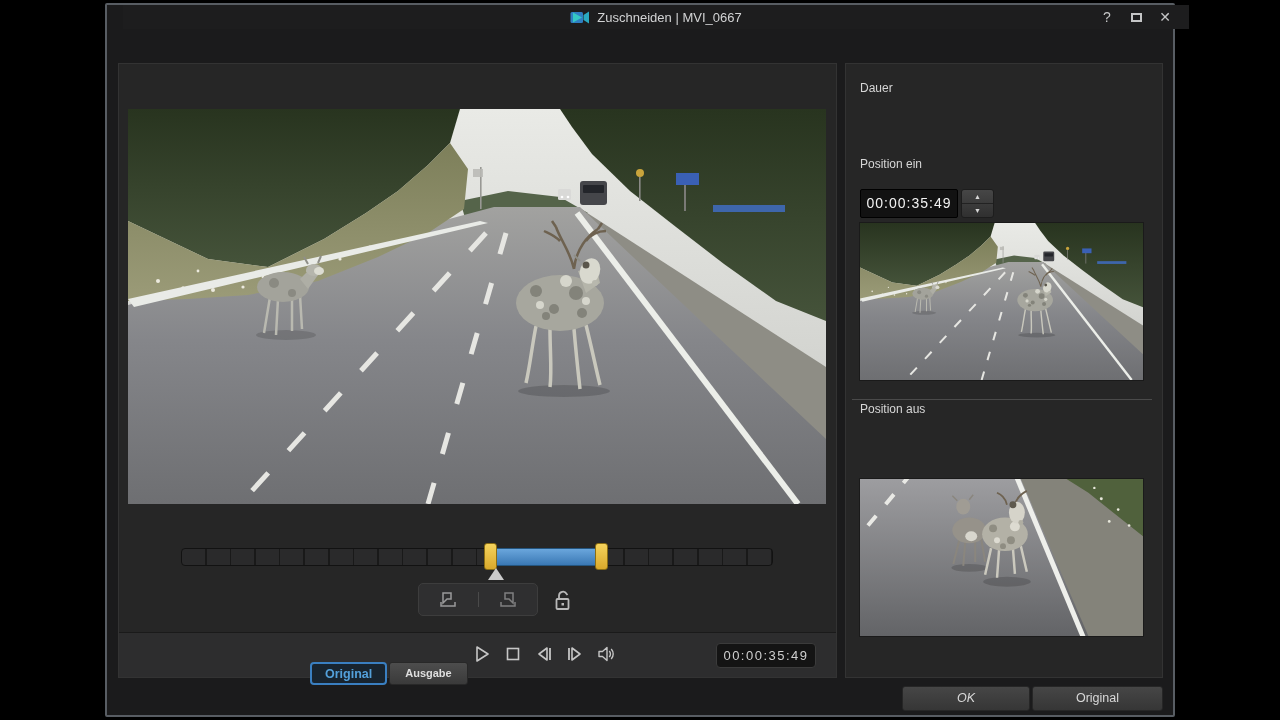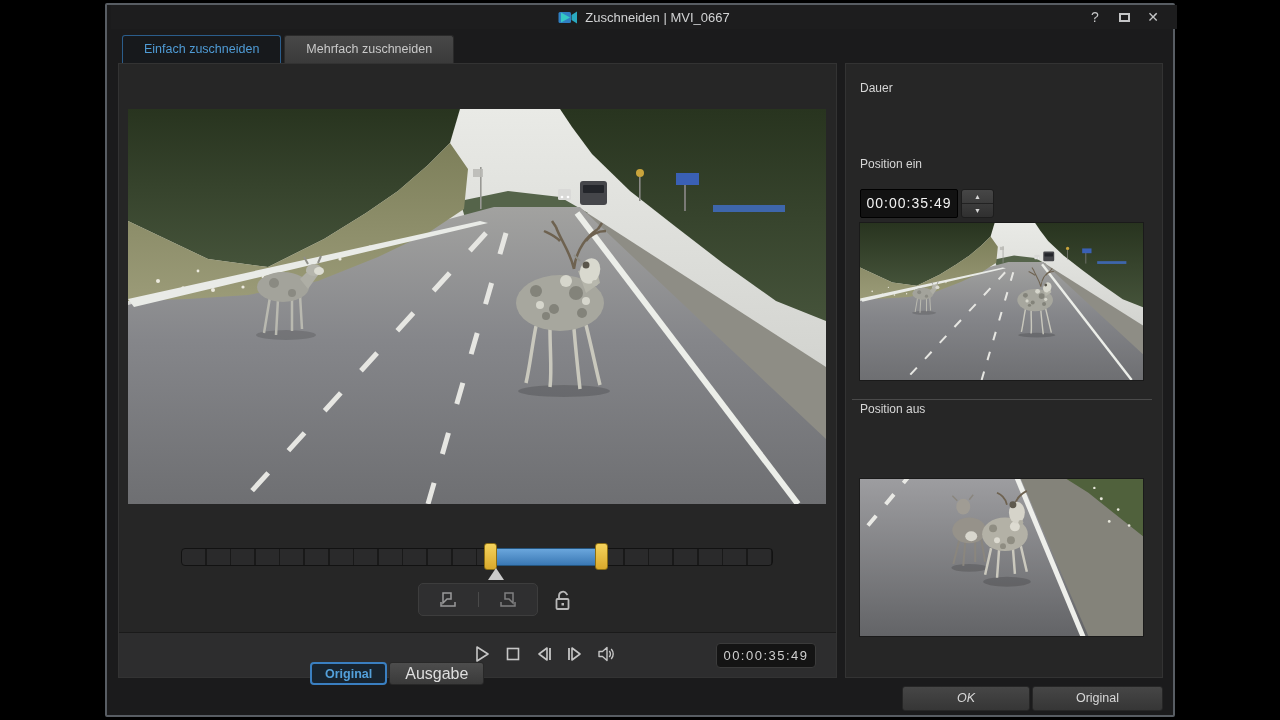--- a/index.html
+++ b/index.html
@@ -2,21 +2,21 @@
 <html><head>
 <meta charset="utf-8">
 <style>
   * { box-sizing: border-box; margin: 0; padding: 0; }
   html,body { width:1280px; height:720px; background:#000; overflow:hidden;
               font-family:"Liberation Sans", sans-serif; }
   .window { position:absolute; left:105px; top:3px; width:1070px; height:714px;
             background:#1b1b1c; border:2px solid #585d63; border-radius:2px; }
 
   
-  .titlebar { position:absolute; left:4px; top:0; width:100%; height:24px; background:#1d1d1e;padding-left:10px; }
+  .titlebar { position:absolute; left:16px; top:0; width:100%; height:24px; background:#1d1d1e;padding-left:10px; }
   .title-center { position:absolute; left:0; right:0; top:0; height:24px;
                   display:flex; align-items:center; justify-content:center; gap:7px; }
   .title-text { color:#d2d3d4; font-size:13px; }
   .win-controls { position:absolute; right:16px; top:0; height:24px; display:flex; gap:13px; align-items:center; }
   .win-btn { color:#c4c5c6; font-size:14px; width:16px; height:16px; line-height:16px; text-align:center; cursor:default; }
   .max-glyph { width:11px; height:9px; border:2px solid #c4c5c6; display:inline-block; }
 
   
   .tabs { position:absolute; left:15px; top:30px; display:flex; gap:3px; }
   .tab { height:29px; line-height:27px; padding:0 21px; font-size:12.5px;
@@ -55,21 +55,21 @@
   .trim-sep { width:1px; height:15px; background:#4a4a4a; }
   .lock-btn { position:absolute; left:432px; top:522px; width:22px; height:28px;
               display:flex; align-items:center; justify-content:center; }
 
   
   .control-bar { position:absolute; left:0; bottom:0; width:717px; height:45px;
                  background:#2d2d2e; border-top:1px solid #1a1a1a; }
   .view-btns { position:absolute; left:191px; top:29px; display:flex; }
   .btn-original { height:23px; line-height:20px; padding:0 13px; font-size:12.5px; font-weight:700;
                   color:#53a0da; background:#18242f; border:2px solid #3a7fc1; border-radius:4px; z-index:1; }
-  .btn-ausgabe { height:23px; line-height:21px; padding:0 15px; margin-left:2px; font-size:16px; font-weight:400;
+  .btn-ausgabe { height:23px; line-height:21px; padding:0 15px; margin-left:2px; font-size:11px; font-weight:700;
                  color:#dedede; background:linear-gradient(#4d4d4d,#3a3a3a); border:1px solid #282828; border-radius:3px; }
   .transport { position:absolute; left:353px; top:11px; display:flex; gap:11px; }
   .t-icon { width:20px; height:20px; }
   .tc-display { position:absolute; right:20px; top:10px; width:100px; height:25px;
                 background:#141414; border:1px solid #3b3b3b; border-radius:4px;
                 color:#cfcfcf; font-size:13px; letter-spacing:1.5px; text-align:center; line-height:23px; }
 
   
   .rp-label { position:absolute; left:14px; font-size:12px; color:#d6d6d6; }
   .tc-row { position:absolute; left:14px; display:flex; }
@@ -103,24 +103,20 @@
       </svg>
       <span class="title-text">Zuschneiden | MVI_0667</span>
     </div>
     <div class="win-controls">
       <span class="win-btn">?</span>
       <span class="win-btn"><span class="max-glyph"></span></span>
       <span class="win-btn">✕</span>
     </div>
   </div>
 
-  <div class="tabs">
-    <div class="tab active">Einfach zuschneiden</div>
-    <div class="tab">Mehrfach zuschneiden</div>
-  </div>
 
   <div class="left-panel">
 
     <div class="preview">
       <svg viewBox="0 0 698 395" preserveAspectRatio="none">
         <defs>
           <linearGradient id="skyg" x1="0" y1="0" x2="0" y2="1">
             <stop offset="0" stop-color="#e9eae6"></stop>
               <stop offset="1" stop-color="#c7c8c4"></stop>
           </linearGradient>

